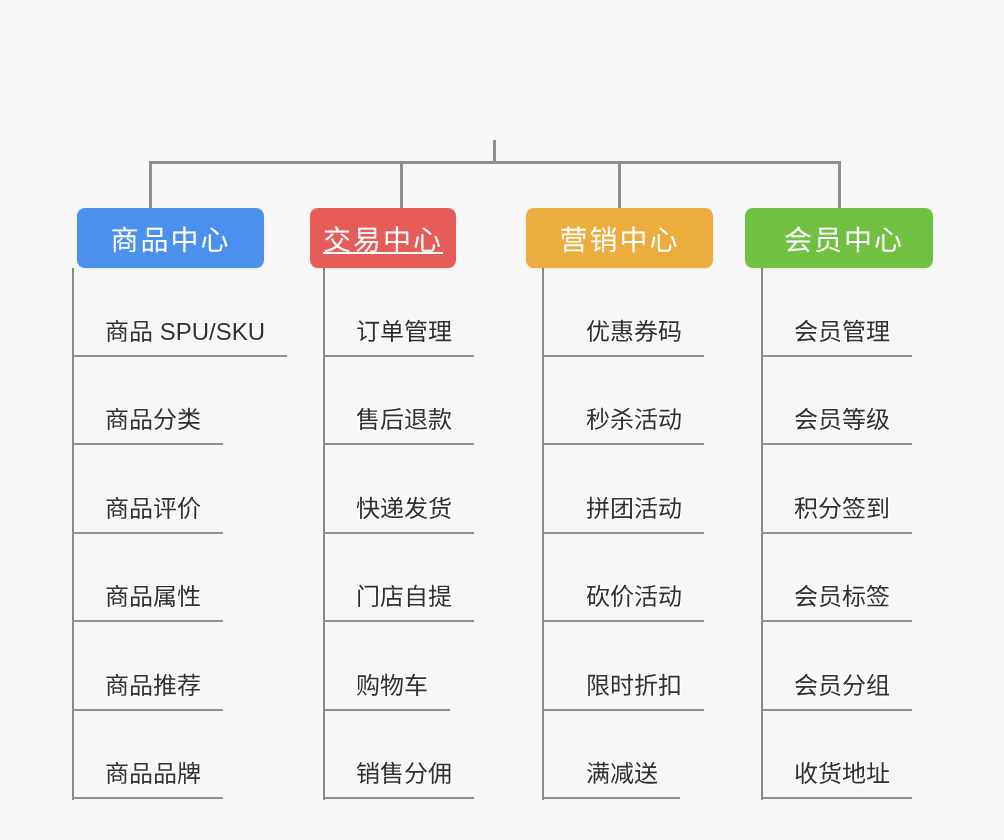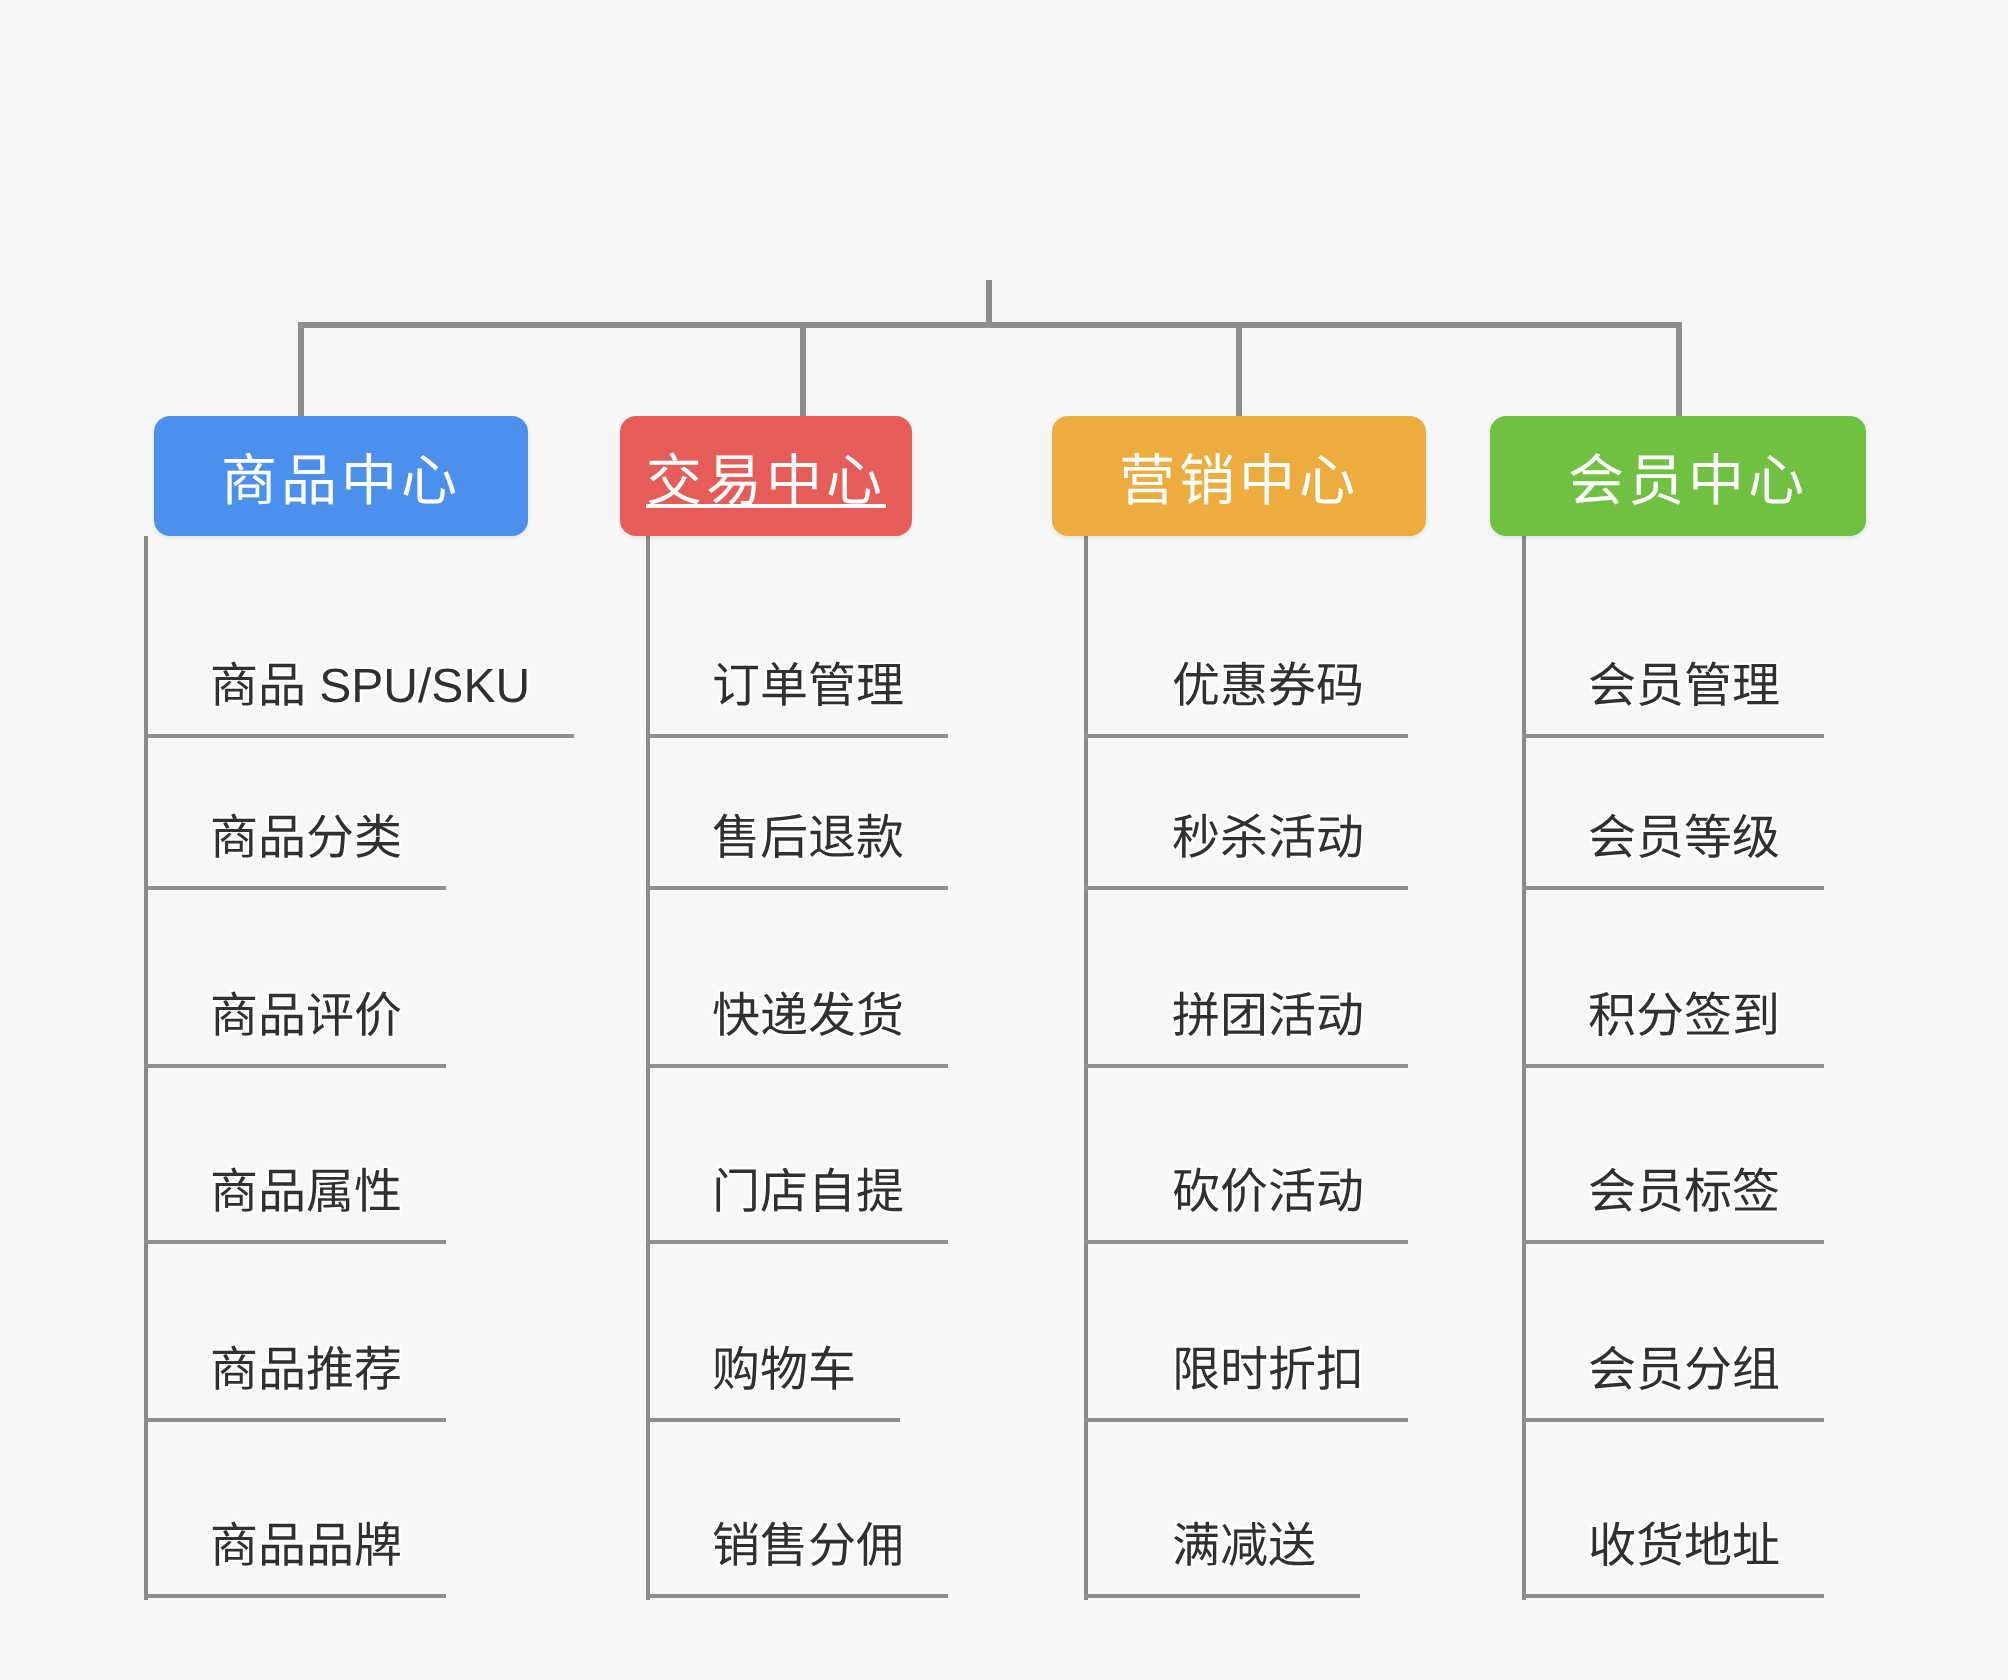--- a/index.html
+++ b/index.html
@@ -58,21 +58,21 @@
     padding:0 22px 8px 33px;
     border-bottom:2px solid #8F8F8F;
     font-size:24px;line-height:31px;
     color:#303030;white-space:nowrap;
     text-shadow:1px 1px 0 rgba(255,255,255,.85),
                -1px 1px 0 rgba(255,255,255,.85),
                 1px -1px 0 rgba(255,255,255,.85),
                -1px -1px 0 rgba(255,255,255,.85);
   }
   .c1{left:72px;} .c2{left:323px;} .c3{left:542px;padding-left:44px;} .c4{left:761px;}
-  .r1{top:328px;} .r2{top:404px;} .r3{top:493px;}
+  .r1{top:316px;} .r2{top:404px;} .r3{top:493px;}
   .r4{top:581px;} .r5{top:670px;} .r6{top:758px;}
 </style>
 </head>
 <body>
 
 <div class="canvas">
 
   <div class="line stub"></div>
   <div class="line bus"></div>
   <div class="line drop d1"></div>

